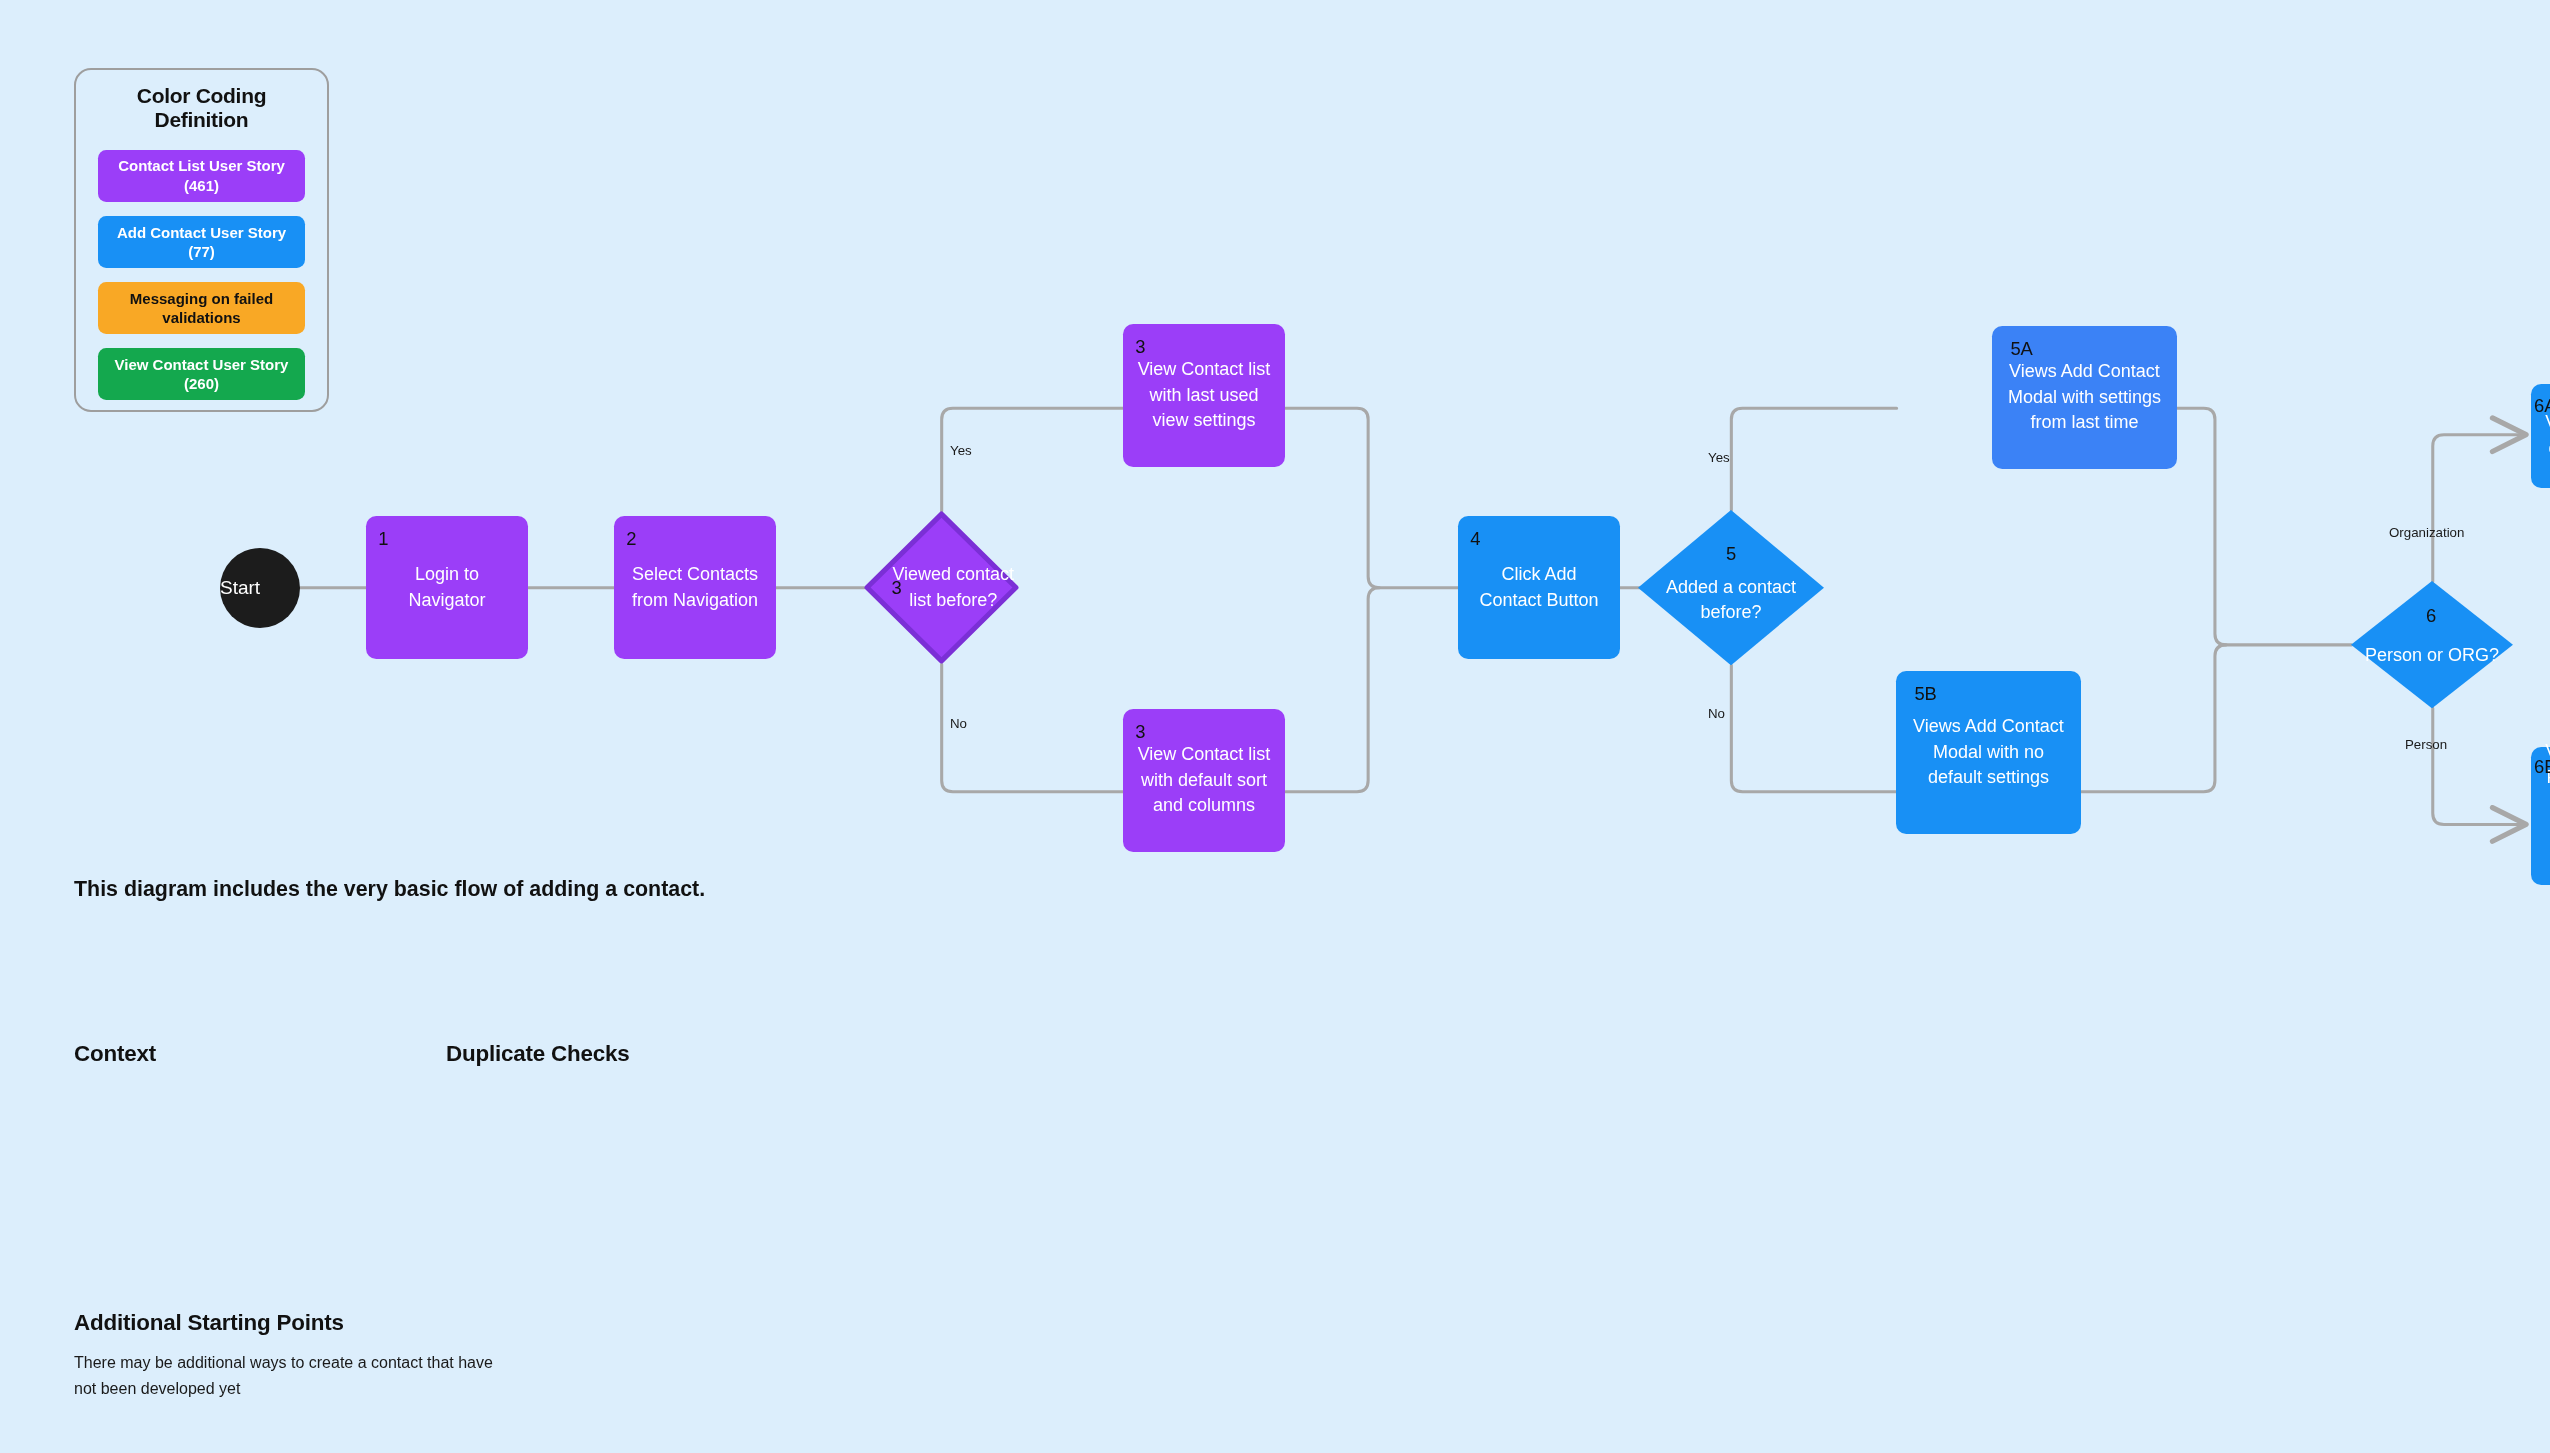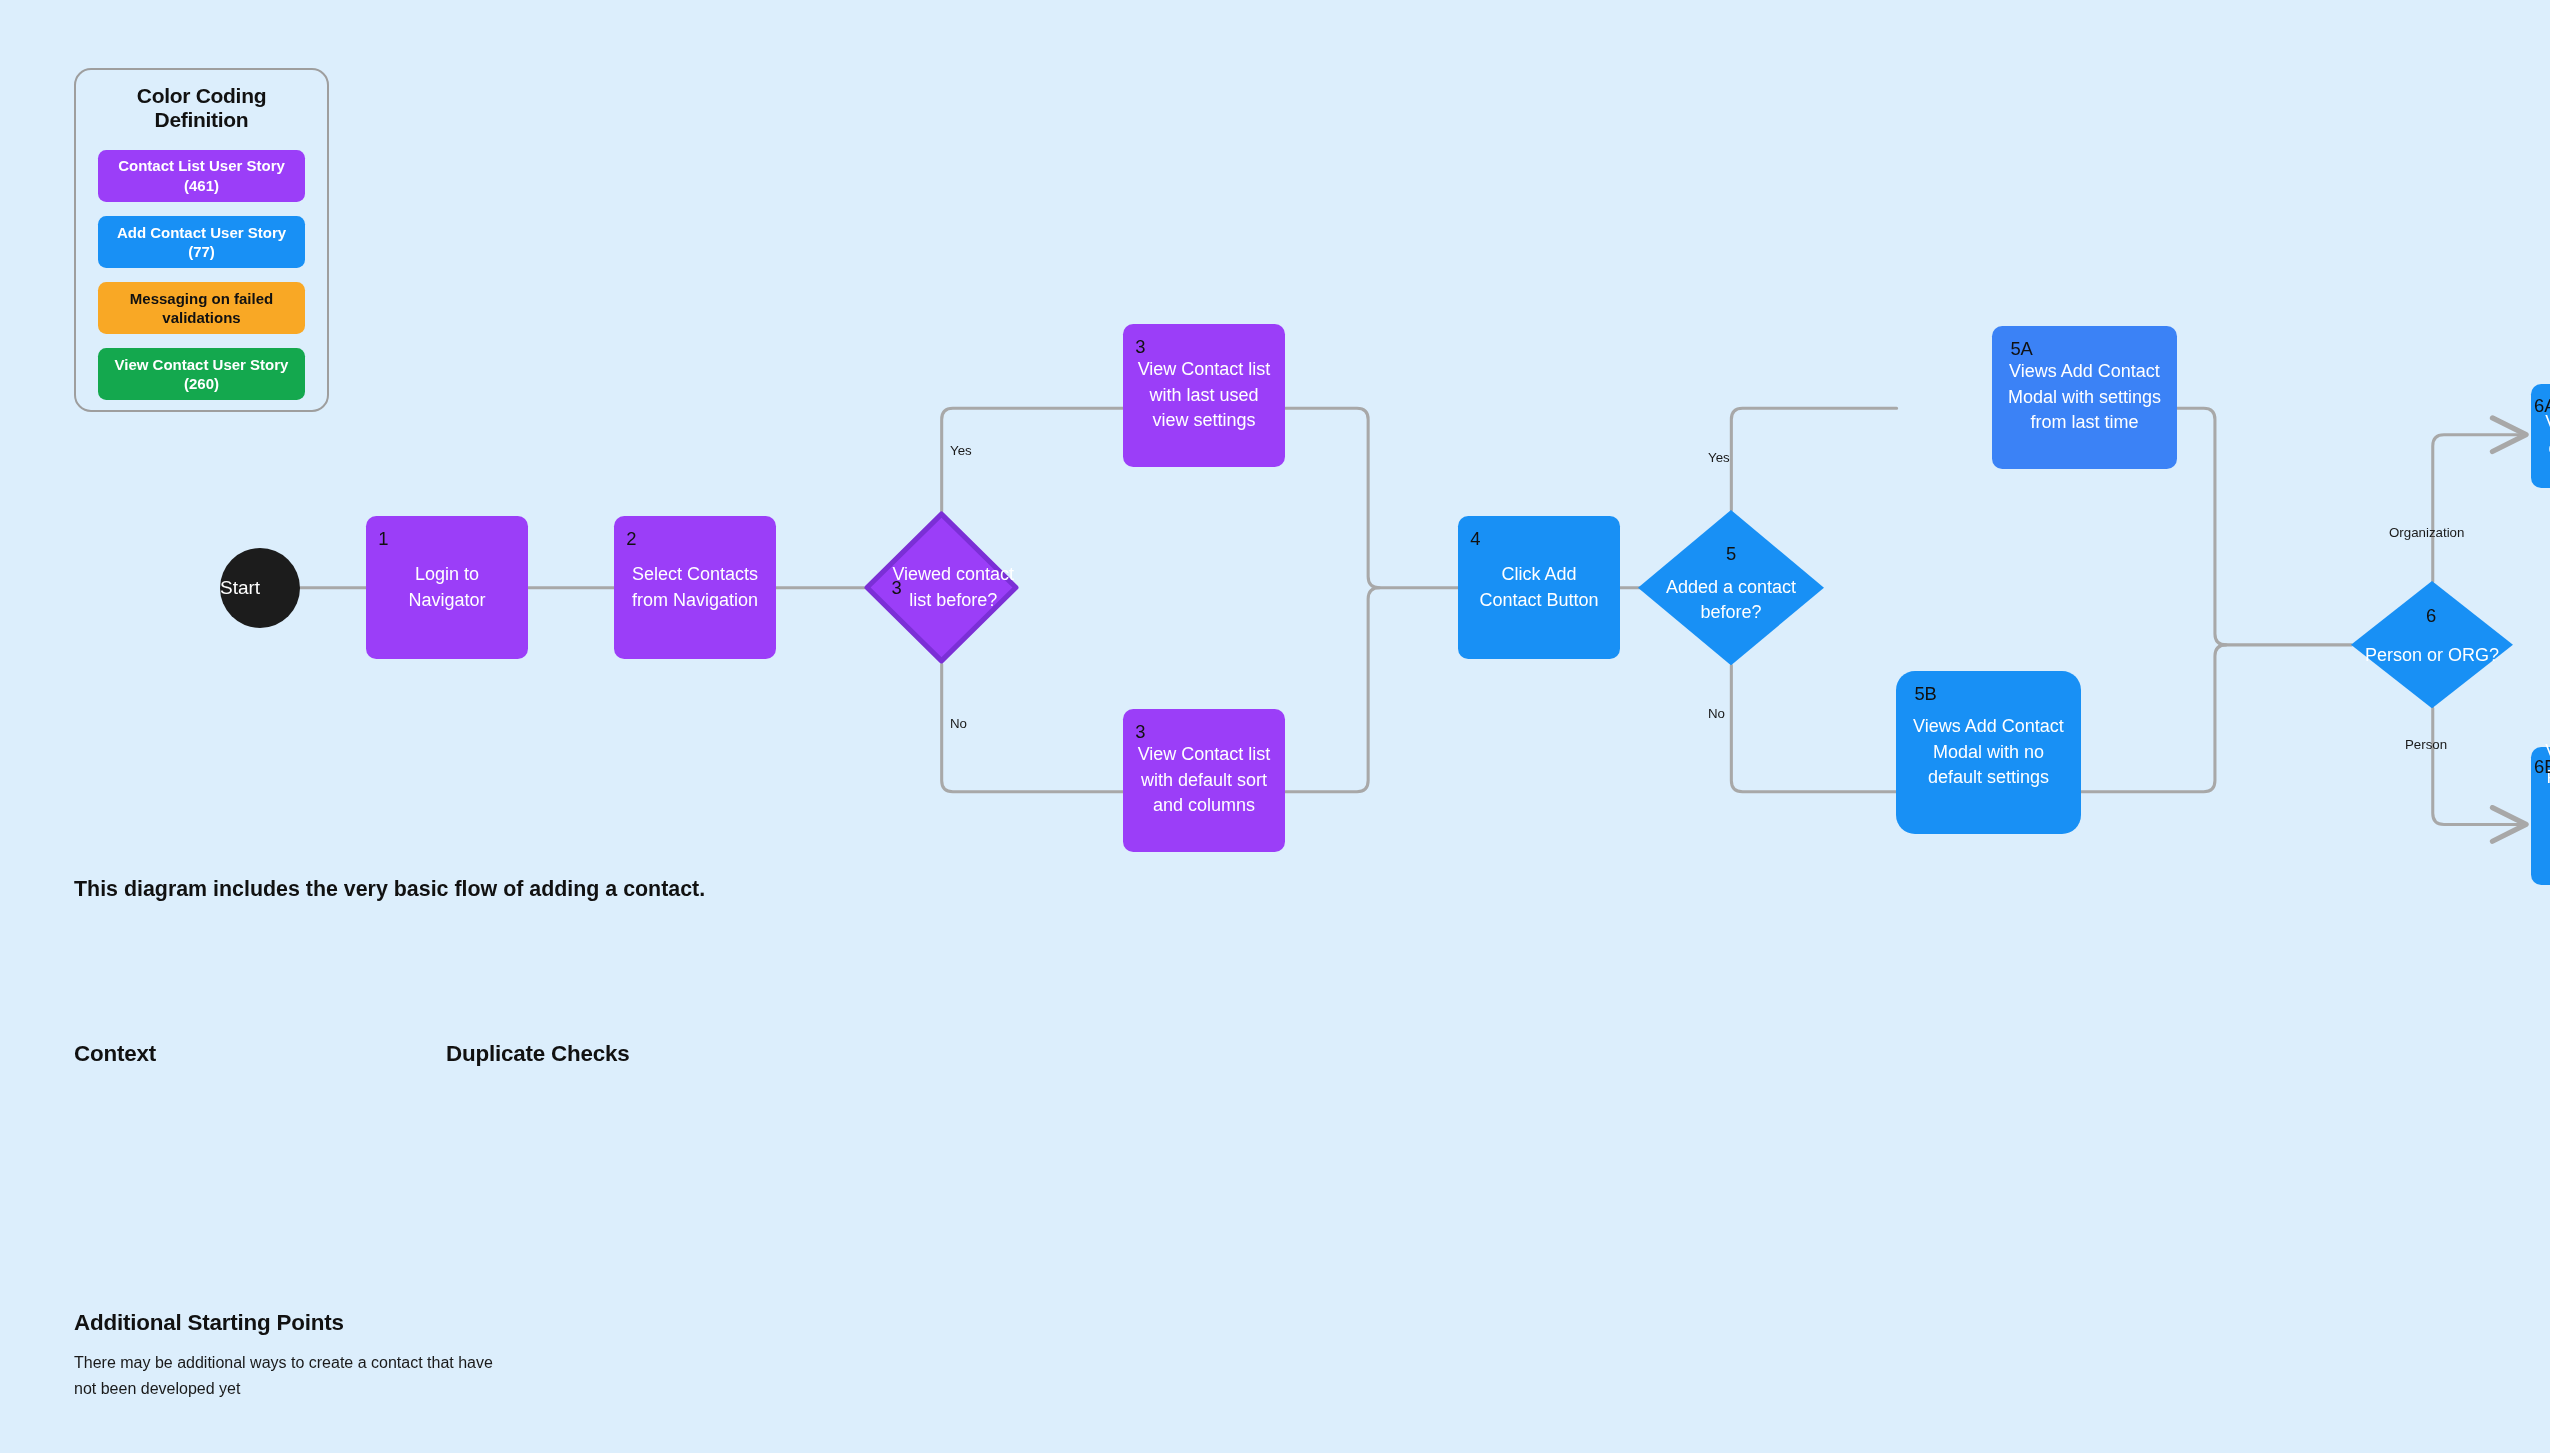--- a/index.html
+++ b/index.html
@@ -192,21 +192,21 @@
     </svg>
     <span class="badge" style="left:88px; top:35px;">5</span>
     <div class="dtext" style="padding-top:25.5px;">Added a contact before?</div>
   </div>
 
   <div class="node" style="left:1992px; top:326px; width:185px; height:143px; background:#3b82f6;">
     <span class="badge" style="left:18.4px; top:14.3px;">5A</span>
     <span class="label">Views Add Contact Modal with settings from last time</span>
   </div>
 
-  <div class="node" style="left:1896px; top:671px; width:185px; height:163px; background:#1890f5;border-radius:19px;">
+  <div class="node" style="left:1896px; top:671px; width:185px; height:163px; background:#1890f5;">
     <span class="badge" style="left:18.4px; top:14.3px;">5B</span>
     <span class="label">Views Add Contact Modal with no default settings</span>
   </div>
 
   <div class="diamond" style="left:2351px; top:581px; width:162px; height:128px;">
     <svg class="dshape" viewBox="0 0 318 250">
       <polygon points="159,0 318,125 159,250 0,125" fill="#1890f5"></polygon>
     </svg>
     <span class="badge" style="left:75px; top:25.5px;">6</span>
     <div class="dtext" style="padding-top:21.4px;">Person or ORG?</div>

